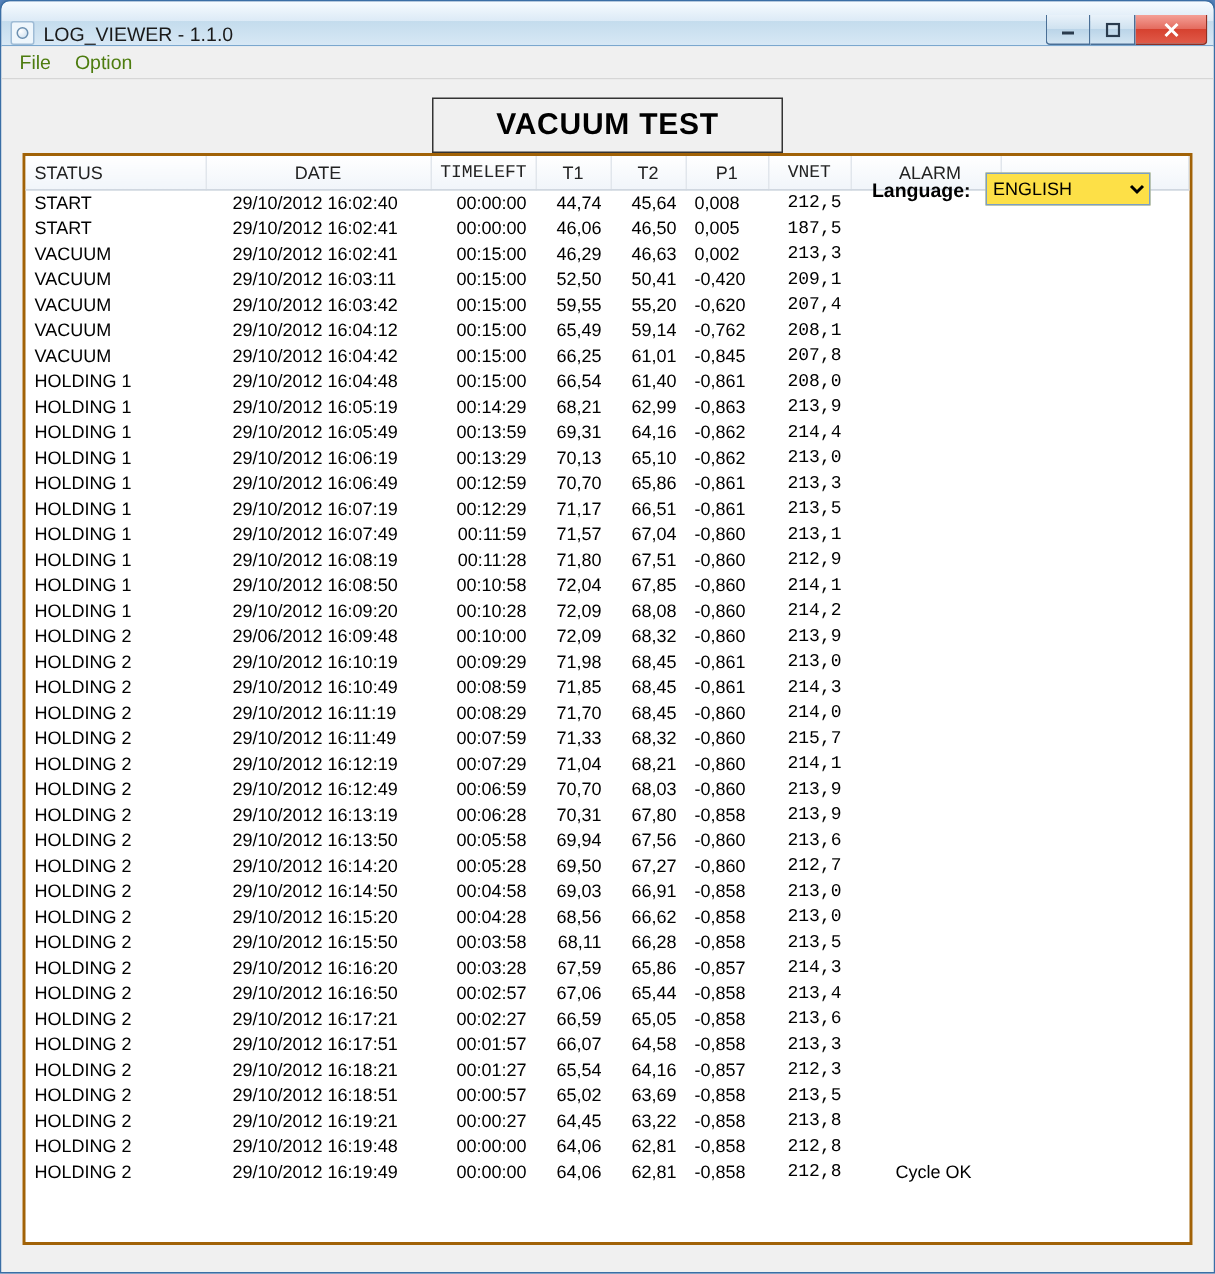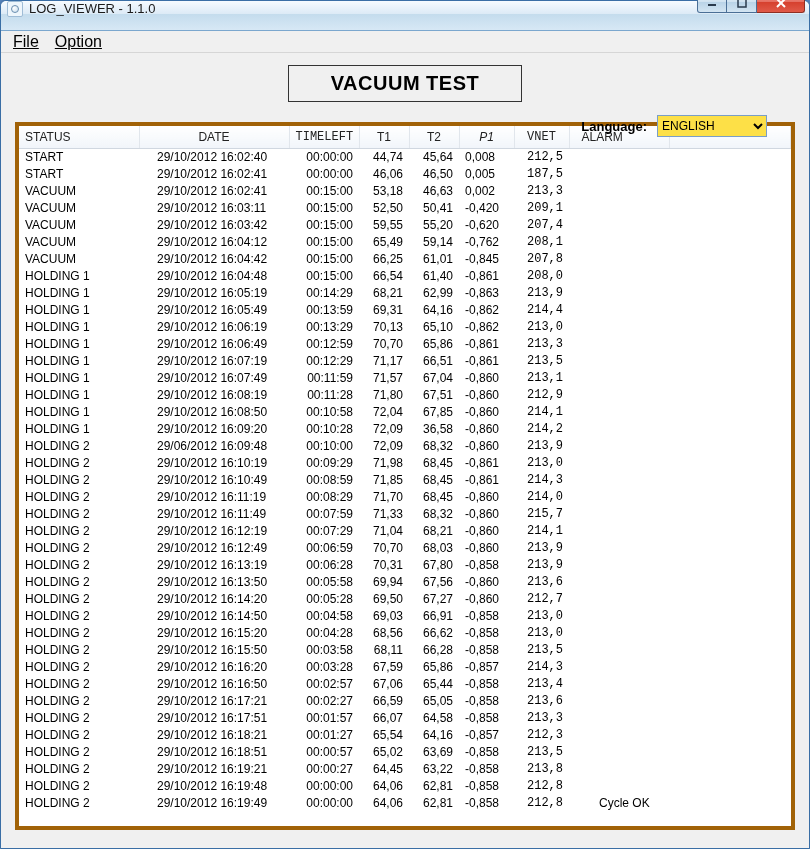--- a/index.html
+++ b/index.html
@@ -12,21 +12,21 @@
     border: 1px solid #3a6ea5;
     border-radius: 6px 6px 0 0;
     box-shadow: 0 0 4px rgba(0,0,0,0.3);
     display: flex; flex-direction: column;
   }
 
   .titlebar {
     height: 30px;
     background: linear-gradient(to bottom, #f6fbff 0%, #dceaf6 45%, #c4dced 46%, #d7e8f5 100%);
     border-bottom: 1px solid #7ba7ce;
-    display: flex; align-items: flex-start;
+    display: flex; align-items: flex-end;
     border-radius: 6px 6px 0 0;
     padding-left: 6px;
   }
   .titlebar .app-icon {
     width: 16px; height: 16px; margin-right: 6px;
     background: #eef6fc; border: 1px solid #9fbcd6; border-radius: 2px;
     position: relative;
   }
   .titlebar .app-icon::after {
     content: ""; position: absolute; inset: 3px;
@@ -47,21 +47,21 @@
     width: 48px; border-radius: 0 0 3px 0;
     background: linear-gradient(to bottom, #f4a097 0%, #e46b5e 49%, #d6412f 50%, #e05a49 100%);
     border-color: #8f2f23;
   }
   .winbtn svg { display: block; }
 
   .menubar {
     height: 22px; background: #f0f0f0; border-bottom: 1px solid #d6d6d6;
     display: flex; align-items: center; padding: 0 4px;
   }
-  .menubar .menu-item { padding: 2px 8px; color: #000000; font-size: 16px; text-decoration: underline; }
+  .menubar .menu-item { padding: 2px 8px; color: #4d7c0f; font-size: 13px; }
 
   .client {
     flex: 1; background: #f0f0f0; padding: 12px 14px 18px 14px;
     display: flex; flex-direction: column;
   }
 
   .toprow { display: flex; align-items: center; }
   .heading-box {
     margin: 0 auto;
     border: 1px solid #333; padding: 6px 42px;
@@ -69,22 +69,22 @@
     background: #f0f0f0;
   }
   .lang-wrap { position: absolute; right: 42px; top: 62px; display: flex; align-items: center; }
   .lang-label { font-weight: bold; font-size: 13px; margin-right: 10px; }
   .lang-select {
     width: 110px; height: 22px; font-size: 12px;
     border: 1px solid #7a9ec6; background: #fde047;
   }
 
   .table-wrap {
-    margin-top: 20px; flex: 1;
-    border: 4px solid #a16207; background: #fff;
+    flex: 1;
+    border: 2px solid #a16207; background: #fff;
     overflow: hidden;
   }
   table { border-collapse: collapse; width: 100%; table-layout: fixed; }
   thead th {
     text-align: left; font-weight: normal; font-size: 12px;
     padding: 4px 6px; height: 22px;
     background: linear-gradient(to bottom, #fff, #f1f5fa);
     border-bottom: 1px solid #d0d7e0; border-right: 1px solid #e1e6ec;
     color: #222;
   }
@@ -161,23 +161,23 @@
             <col class="col-alarm">
             <col class="col-spacer">
         </colgroup>
         <thead>
           <tr>
             <th class="col-status">STATUS</th>
             <th class="col-date" style="text-align:center;">DATE</th>
             <th class="col-timeleft" style="text-align:left;font-family:Liberation Mono, monospace;">TIMELEFT</th>
             <th class="col-t1" style="text-align:center;">T1</th>
             <th class="col-t2" style="text-align:center;">T2</th>
-            <th class="col-p1" style="text-align:center;font-style:italic;">P1</th>
+            <th class="col-p1" style="text-align:center;">P1</th>
             <th class="col-vnet" style="text-align:center;">VNET</th>
-            <th class="col-alarm" style="text-align:left;padding-left:12px;">ALARM</th>
+            <th class="col-alarm" style="text-align:center;padding-left:12px;">ALARM</th>
             <th class="col-spacer"></th>
           </tr>
         </thead>
         <tbody id="tbody">
             <tr>
               <td class="col-status">START</td>
               <td class="col-date">29/10/2012 16:02:40</td>
               <td class="col-timeleft">00:00:00</td>
               <td class="col-t1">44,74</td>
               <td class="col-t2">45,64</td>
@@ -194,21 +194,21 @@
               <td class="col-t2">46,50</td>
               <td class="col-p1">0,005</td>
               <td class="col-vnet">187,5</td>
               <td class="col-alarm"></td>
               <td class="col-spacer"></td>
             </tr>
             <tr>
               <td class="col-status">VACUUM</td>
               <td class="col-date">29/10/2012 16:02:41</td>
               <td class="col-timeleft">00:15:00</td>
-              <td class="col-t1">53,18</td>
+              <td class="col-t1">46,29</td>
               <td class="col-t2">46,63</td>
               <td class="col-p1">0,002</td>
               <td class="col-vnet">213,3</td>
               <td class="col-alarm"></td>
               <td class="col-spacer"></td>
             </tr>
             <tr>
               <td class="col-status">VACUUM</td>
               <td class="col-date">29/10/2012 16:03:11</td>
               <td class="col-timeleft">00:15:00</td>
@@ -349,21 +349,21 @@
               <td class="col-p1">-0,860</td>
               <td class="col-vnet">214,1</td>
               <td class="col-alarm"></td>
               <td class="col-spacer"></td>
             </tr>
             <tr>
               <td class="col-status">HOLDING 1</td>
               <td class="col-date">29/10/2012 16:09:20</td>
               <td class="col-timeleft">00:10:28</td>
               <td class="col-t1">72,09</td>
-              <td class="col-t2">36,58</td>
+              <td class="col-t2">68,08</td>
               <td class="col-p1">-0,860</td>
               <td class="col-vnet">214,2</td>
               <td class="col-alarm"></td>
               <td class="col-spacer"></td>
             </tr>
             <tr>
               <td class="col-status">HOLDING 2</td>
               <td class="col-date">29/06/2012 16:09:48</td>
               <td class="col-timeleft">00:10:00</td>
               <td class="col-t1">72,09</td>

